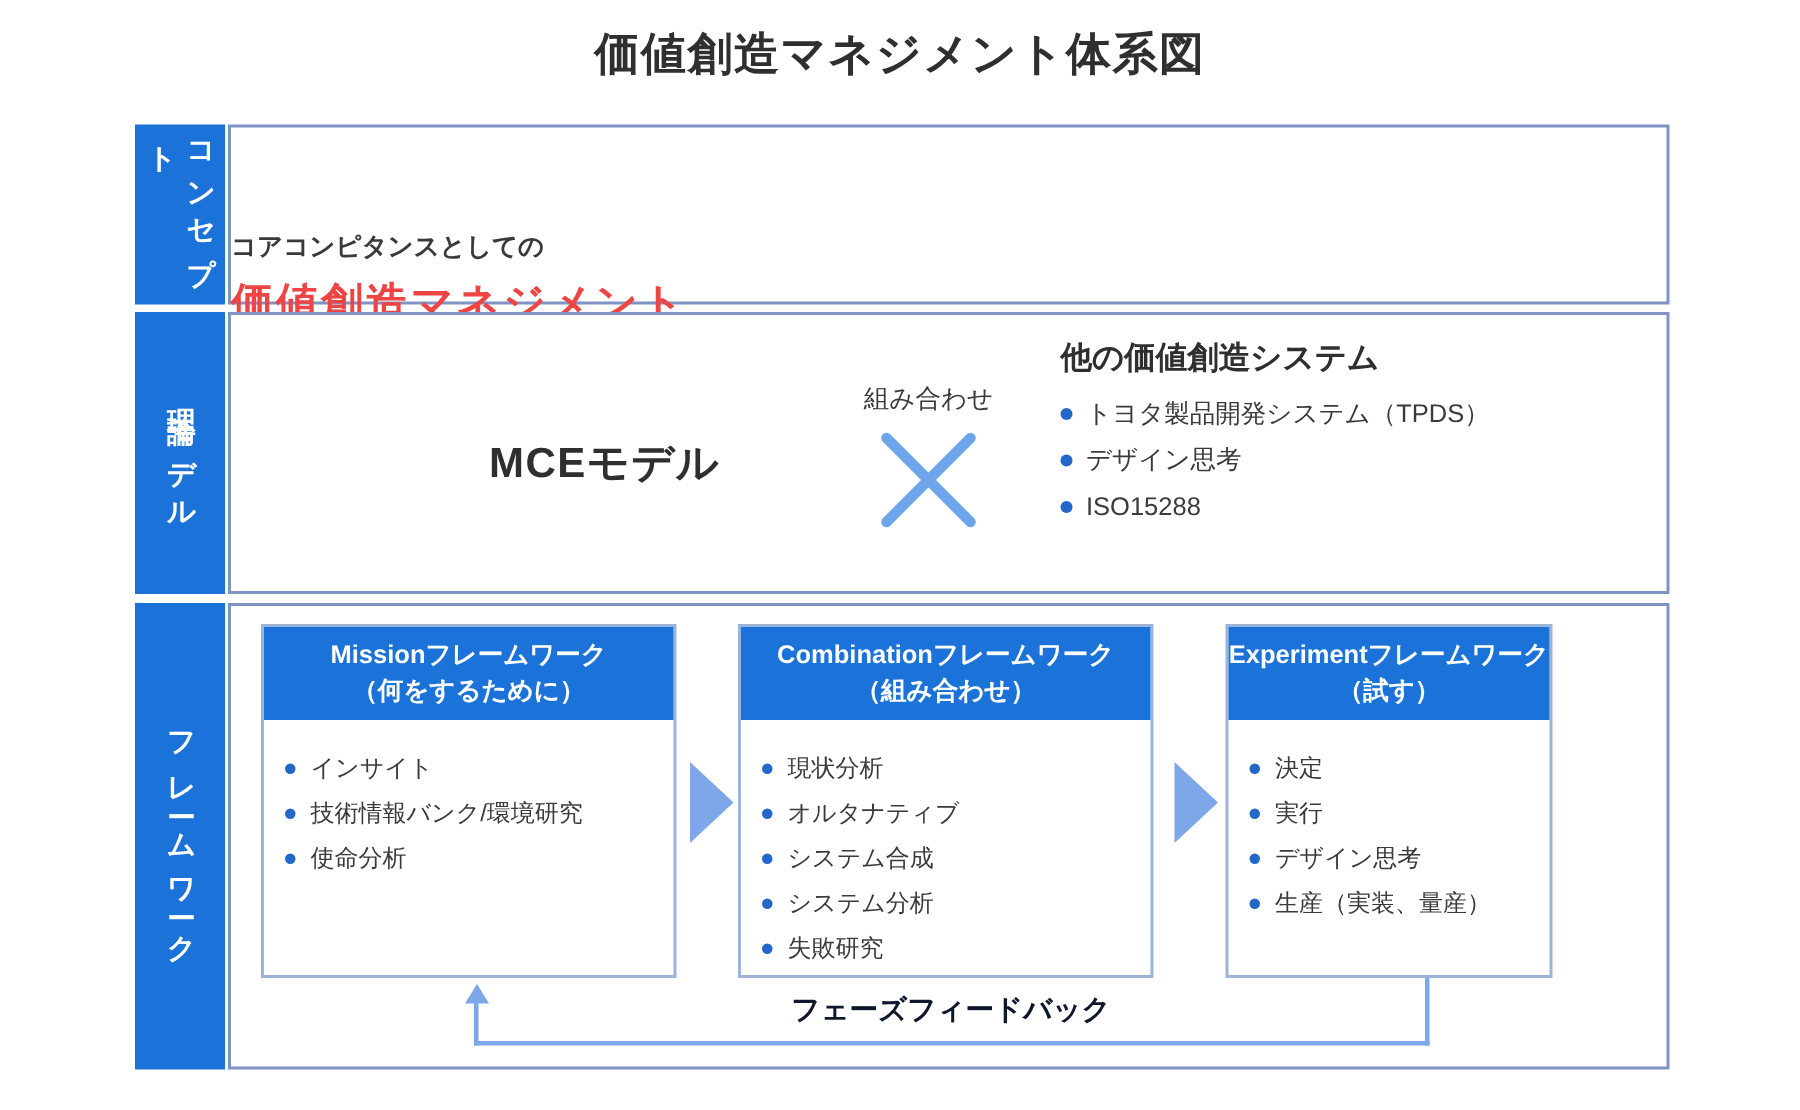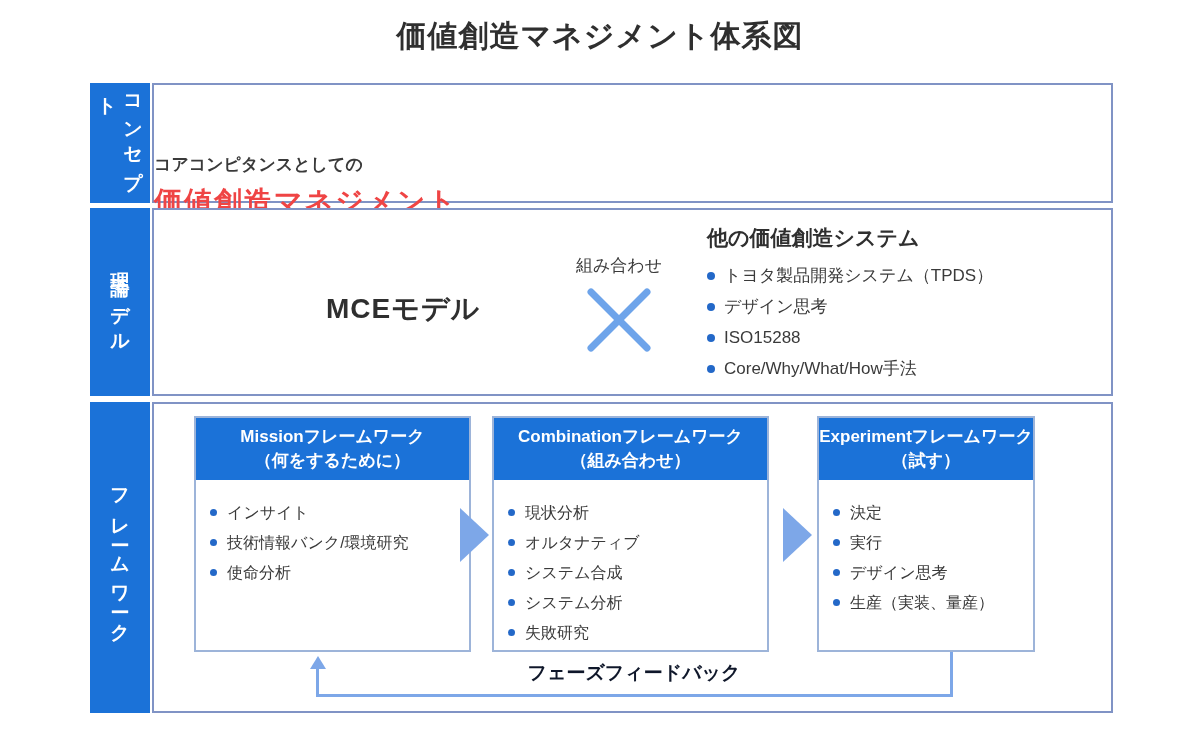--- a/index.html
+++ b/index.html
@@ -43,21 +43,21 @@
   .other-heading { font-size: 21px; font-weight: bold; color: #2f2f2f; margin-bottom: 8px; }
   ul.bullets { list-style: none; }
   ul.bullets li { position: relative; padding-left: 17px; font-size: 17px;
     color: #3a3a3a; line-height: 31px; }
   ul.bullets li::before { content: ""; position: absolute; left: 0; top: 12px;
     width: 8px; height: 8px; border-radius: 50%; background: #2368c8; }
 
   
   .fw-box { position: absolute; top: 12px; width: 277px; height: 236px;
     border: 2px solid #9db4d9; background: #ffffff; }
-  .fw-box-1 { left: 40px; }
+  .fw-box-1 { left: 20px; }
   .fw-box-2 { left: 338px; }
   .fw-box-3 { left: 663px; width: 218px; }
   .fw-head { height: 62px; background: #1b72d8; color: #ffffff; display: flex;
     flex-direction: column; align-items: center; justify-content: center;
     font-weight: bold; font-size: 17px; line-height: 24px; text-align: center; }
   .fw-body { padding: 18px 20px 0 14px; }
   .fw-body ul.bullets li { font-size: 16px; line-height: 30px; }
   .fw-body ul.bullets li::before { top: 11px; width: 7px; height: 7px; }
 
   .flow-arrow { position: absolute; width: 0; height: 0;
@@ -103,21 +103,20 @@
           <line x1="6" y1="4" x2="62" y2="60" stroke="#6ea4ea" stroke-width="7" stroke-linecap="round"></line>
           <line x1="62" y1="4" x2="6" y2="60" stroke="#6ea4ea" stroke-width="7" stroke-linecap="round"></line>
         </svg>
       </div>
       <div class="other-systems">
         <div class="other-heading">他の価値創造システム</div>
         <ul class="bullets">
           <li>トヨタ製品開発システム（TPDS）</li>
           <li>デザイン思考</li>
           <li>ISO15288</li>
-          <li>Core/Why/What/How手法</li>
         </ul>
       </div>
     </div>
   </div>
 
   <div class="row row-framework">
     <div class="side-label">フレームワーク</div>
     <div class="row-content">
 
       <div class="fw-box fw-box-1">

